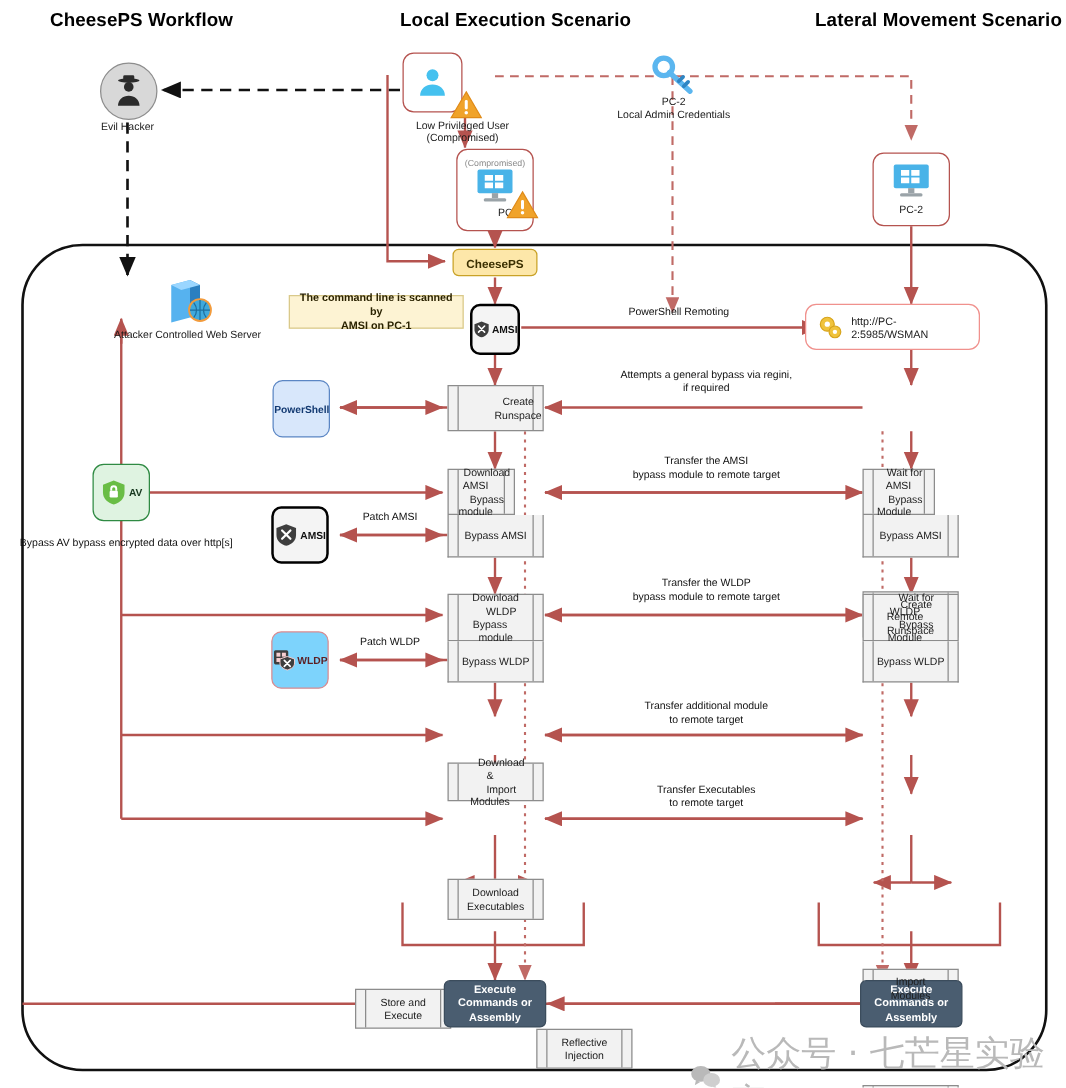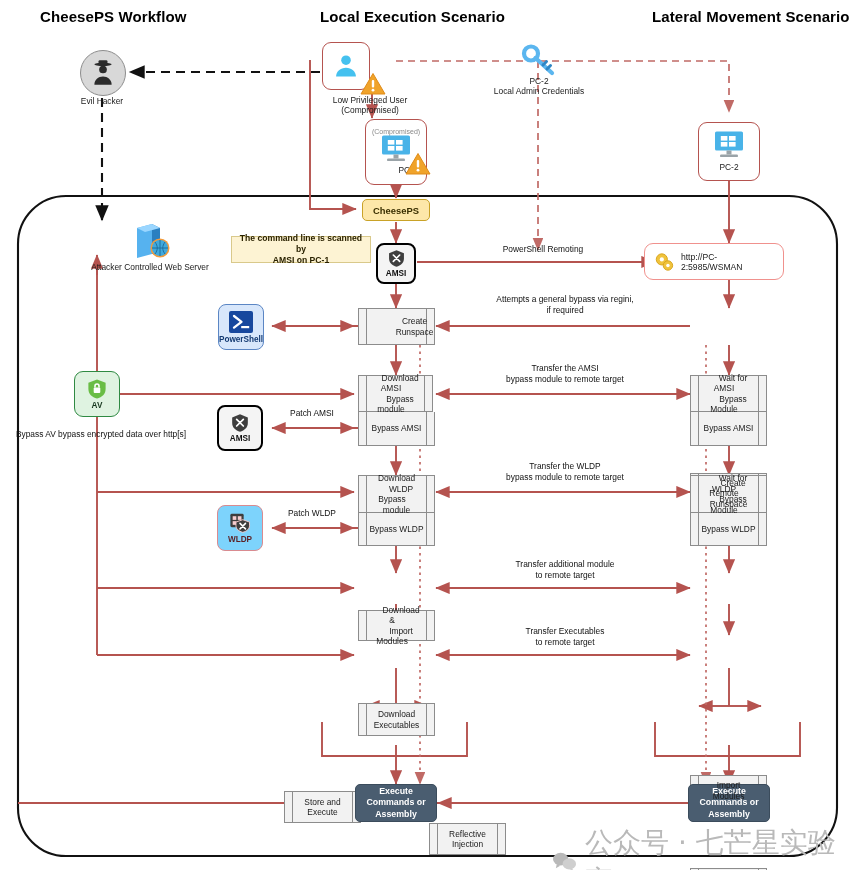--- a/index.html
+++ b/index.html
@@ -31,21 +31,21 @@
           display:flex;align-items:center;justify-content:center;font-size:9.4px;font-weight:bold;color:#3a2f00;}
   .note{box-sizing:border-box;background:#fdf3d3;border:1px solid #d9c98b;
         display:flex;align-items:center;justify-content:center;text-align:center;
         font-size:8.6px;font-weight:bold;color:#2a2200;line-height:1.3;padding:2px 5px;}
   .wsman{box-sizing:border-box;background:#fff;border:1.6px solid #f0918d;border-radius:9px;
          display:flex;align-items:center;gap:6px;padding:0 9px;font-size:8.6px;color:#1a1a1a;}
   .execbox{box-sizing:border-box;background:#4a5d70;border:1.2px solid #3b4c5c;border-radius:5px;
            display:flex;align-items:center;justify-content:center;text-align:center;
            font-size:8.8px;font-weight:bold;color:#fff;line-height:1.28;}
 
-  .tool{box-sizing:border-box;border-radius:8px;display:flex;flex-direction:column;
+  .tool{box-sizing:border-box;border-radius:8px;display:flex;
         align-items:center;justify-content:center;gap:1px;}
   .tool .tl{font-size:8.2px;font-weight:bold;}
   .t-ps{background:#d8e7fb;border:1.4px solid #5b86c4;}
   .t-ps .tl{color:#133a72;}
   .t-amsi{background:#f4f4f4;border:2.2px solid #000;}
   .t-amsi .tl{color:#111;}
   .t-wldp{background:#7dd3fc;border:1.6px solid #d98b90;}
   .t-wldp .tl{color:#5c1f23;}
   .t-av{background:#dff3e1;border:1.8px solid #2f8a43;border-radius:9px;}
   .t-av .tl{color:#16371e;}
@@ -328,21 +328,21 @@
       <path d="M9.8 10.4V8.8a2.2 2.2 0 0 1 4.4 0v1.6" stroke="#fff" stroke-width="1.7" fill="none"></path>
     </svg>
     <div class="tl">AV</div>
   </div>
 
   <div class="abs proc" style="left:358px;top:308px;width:77px;height:37px;padding-left:36px;">
     <span><span>Create</span><br><span>Runspace</span></span>
   </div>
 
   <div class="abs" style="left:358px;top:375px;">
-    <div class="proc" style="width:75px;height:37px;">
+    <div class="proc" style="width:54px;height:37px;">
       <span><span>Download AMSI</span><br><span>Bypass module</span></span>
     </div>
     <div class="proc" style="width:77px;height:34px;border-top:0;">
       <span>Bypass AMSI</span>
     </div>
   </div>
 
   <div class="abs" style="left:358px;top:475px;">
     <div class="proc" style="width:77px;height:38px;">
       <span><span>Download</span><br><span>WLDP Bypass</span><br><span>module</span></span>
@@ -374,21 +374,21 @@
       <div>Commands or</div>
       <div>Assembly</div>
     </div>
   </div>
 
   <div class="abs proc" style="left:690px;top:308px;width:77px;height:37px;align-items:flex-end;">
     <span><span>Create Remote</span><br><span>Runspace</span></span>
   </div>
 
   <div class="abs" style="left:690px;top:375px;">
-    <div class="proc" style="width:77px;height:37px;">
+    <div class="proc" style="width:58px;height:37px;text-align:right;">
       <span><span>Wait for AMSI</span><br><span>Bypass Module</span></span>
     </div>
     <div class="proc" style="width:77px;height:34px;border-top:0;">
       <span>Bypass AMSI</span>
     </div>
   </div>
 
   <div class="abs" style="left:690px;top:475px;">
     <div class="proc" style="width:77px;height:38px;">
       <span><span>Wait for WLDP</span><br><span>Bypass Module</span></span>

